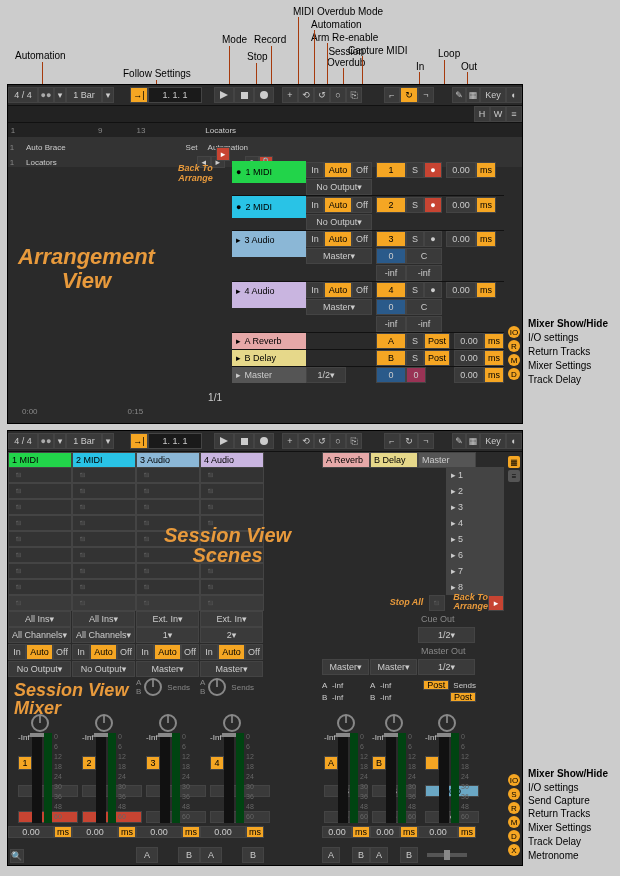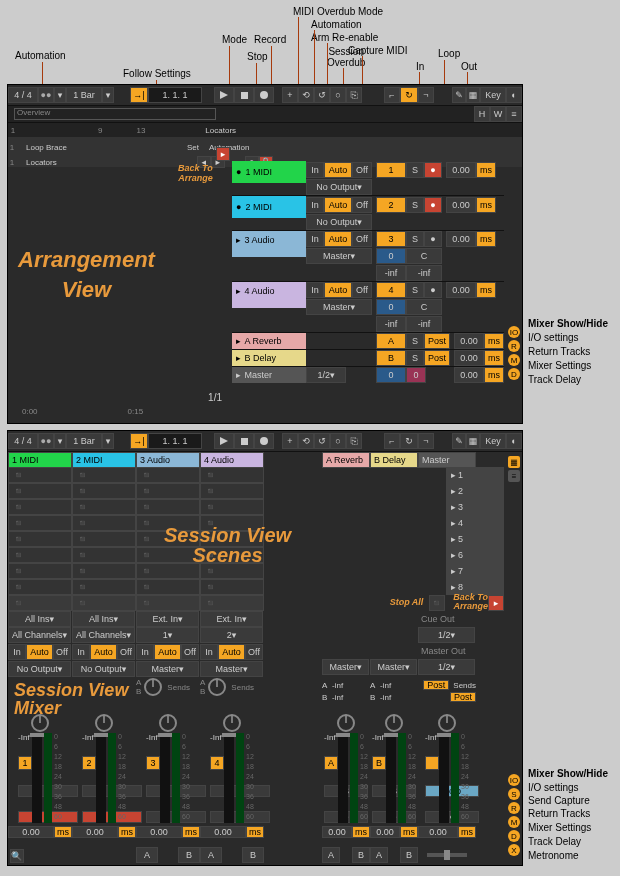--- a/index.html
+++ b/index.html
@@ -93,43 +93,40 @@
     <div class="cell" style="width:16px;">¬</div>
     <div style="flex:1;"></div>
     <div class="cell" style="width:14px;">✎</div>
     <div class="cell" style="width:14px;">▦</div>
     <div class="cell" style="width:26px;">Key</div>
     <div class="cell" style="width:16px;">◐</div>
   </div>
 
   <div class="row" style="height:16px; background:#222; border-bottom:1px solid #111;">
     <div style="width:6px;"></div>
-    <div style="width:200px; height:10px; border:1px solid #555; position:relative;">
-      <div style="position:absolute; left:2px; top:-1px; font-size:8px; color:#888;">Overview</div>
-    </div>
     <div style="flex:1;"></div>
     <div class="cell" style="width:16px;">H</div>
     <div class="cell" style="width:16px;">W</div>
     <div class="cell" style="width:16px;">≡</div>
   </div>
 
   <div class="row" style="height:14px; background:#222; font-size:8px; color:#888;">
     <div style="width:10px; text-align:center;">1</div>
     <div style="width:80px;"></div>
     <div>9</div>
     <div style="width:34px;"></div>
     <div>13</div>
     <div style="width:60px;"></div>
     <div style="font-size:8px; color:#ccc;">Locators</div>
   </div>
 
   <div class="row" style="height:20px; background:#333;">
     <div style="width:8px; font-size:8px; color:#888; text-align:center;">1</div>
     <div style="width:10px;"></div>
-    <div style="font-size:8px;">Loop  Brace</div>
+    <div style="font-size:8px;">Auto  Brace</div>
     <div style="width:120px;"></div>
     <div style="font-size:8px; color:#ccc;">Set</div>
     <div style="width:10px;"></div>
     <div style="font-size:8px; color:#ccc;">Automation</div>
   </div>
   <div class="row" style="height:10px; background:#333;">
     <div style="width:8px; font-size:8px; color:#888; text-align:center;">1</div>
     <div style="width:10px;"></div>
     <div style="font-size:8px;">Locators</div>
     <div style="width:140px;"></div>
@@ -137,21 +134,21 @@
     <div class="cell" style="width:14px; height:12px;">▸</div>
     <div style="width:20px;"></div>
     <div class="cell" style="width:14px; height:12px;">●</div>
     <div class="cell btn-lock" style="width:14px; height:12px;">🔒</div>
   </div>
 
   <div style="position:absolute; left:208px; top:62px; width:14px; height:14px;" class="cell btn-red">▸</div>
   <div class="orange-txt" style="position:absolute; left:170px; top:78px; font-size:9px; text-align:right; white-space:pre; line-height:10px;">Back To
 Arrange</div>
 
-  <div class="orange-txt" style="position:absolute; left:10px; top:160px; font-size:22px; line-height:30px; white-space:pre; text-align:center;">Arrangement
+  <div class="orange-txt" style="position:absolute; left:10px; top:160px; font-size:22px; line-height:24px; white-space:pre; text-align:center;">Arrangement
 View</div>
 
   <div style="position:absolute; left:224px; top:76px; right:18px;">
 
     <div style="display:flex; height:34px; border-bottom:1px solid #111;">
       <div class="track-hdr" style="width:70px; background:#22d44a;">● <span style="margin-left:4px;">1 MIDI</span></div>
       <div style="flex:1; display:flex; flex-direction:column;">
         <div class="row">
           <div class="cell" style="width:18px;">In</div>
           <div class="cell btn-orange" style="width:28px;">Auto</div>

